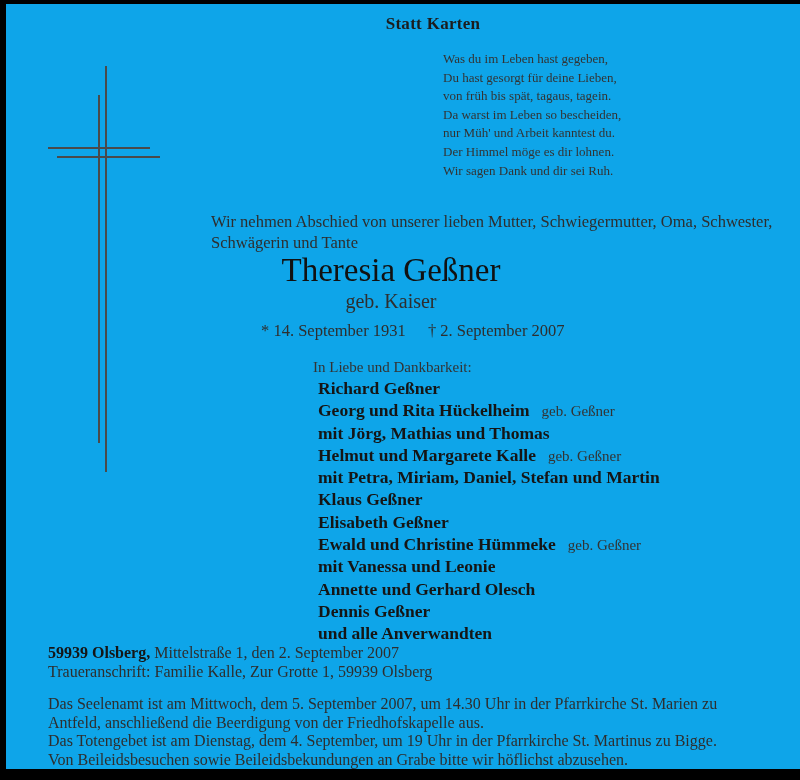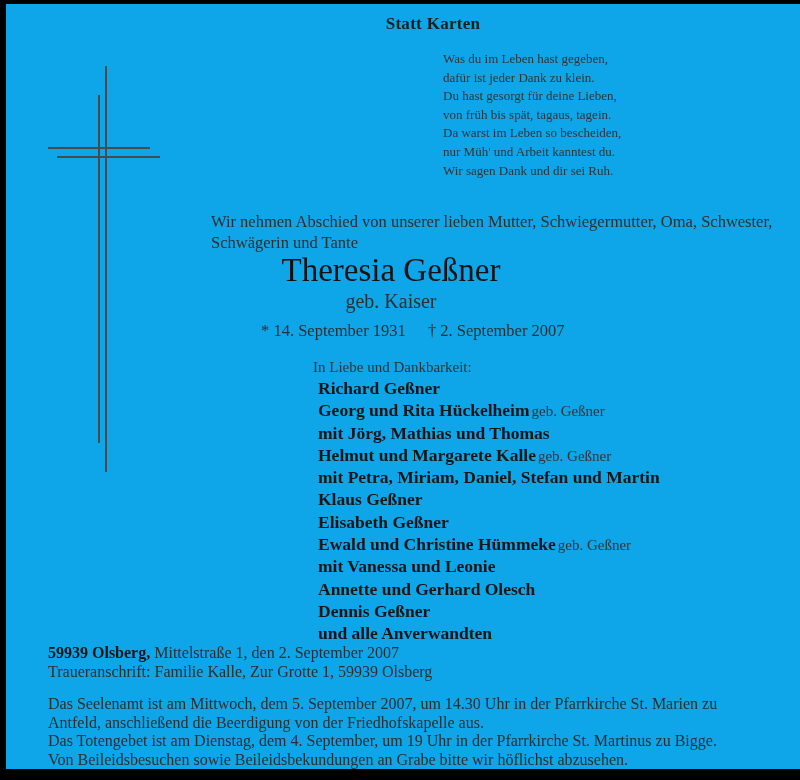--- a/index.html
+++ b/index.html
@@ -50,21 +50,21 @@
   .mourners-intro {
     position: absolute; left: 313px; top: 359px;
     font-size: 15px; color: #333;
   }
   .mourners {
     position: absolute; left: 318px; top: 378px;
     font-size: 17.5px; font-weight: bold; line-height: 21.3px; color: #151515;
     white-space: nowrap;
   }
   .mourners .geb {
-    font-weight: normal; font-size: 15px; color: #333; margin-left: 2px;
+    font-weight: normal; font-size: 15px; color: #333; margin-left: 12px;
   }
   .address {
     position: absolute; left: 48px; top: 643px;
     font-size: 16px; line-height: 19px; color: #2e2e2e; white-space: nowrap;
   }
   .address .city { font-weight: bold; color: #151515; }
   .service {
     position: absolute; left: 48px; top: 695px; width: 718px;
     font-size: 16px; line-height: 18.6px; color: #2e2e2e;
   }
@@ -80,25 +80,25 @@
     <svg width="130" height="425" viewBox="0 0 130 425" xmlns="http://www.w3.org/2000/svg">
       <line x1="66" y1="8" x2="66" y2="414" stroke="#4a4a4a" stroke-width="2"></line>
       <line x1="59" y1="37" x2="59" y2="385" stroke="#4a4a4a" stroke-width="2"></line>
       <line x1="8" y1="90" x2="110" y2="90" stroke="#4a4a4a" stroke-width="2"></line>
       <line x1="17" y1="99" x2="120" y2="99" stroke="#4a4a4a" stroke-width="2"></line>
     </svg>
   </div>
 
   <div class="poem">
     <div>Was du im Leben hast gegeben,</div>
-    <div>dafür ist jeder Dank zu klein.</div>
     <div>Du hast gesorgt für deine Lieben,</div>
     <div>von früh bis spät, tagaus, tagein.</div>
     <div>Da warst im Leben so bescheiden,</div>
     <div>nur Müh' und Arbeit kanntest du.</div>
+    <div>Der Himmel möge es dir lohnen.</div>
     <div>Wir sagen Dank und dir sei Ruh.</div>
   </div>
 
   <div class="intro">Wir nehmen Abschied von unserer lieben Mutter, Schwiegermutter, Oma, Schwester, Schwägerin und Tante</div>
 
   <div class="name">Theresia Geßner</div>
   <div class="maiden">geb. Kaiser</div>
 
   <div class="dates">
     <span class="birth">* 14. September 1931</span>

